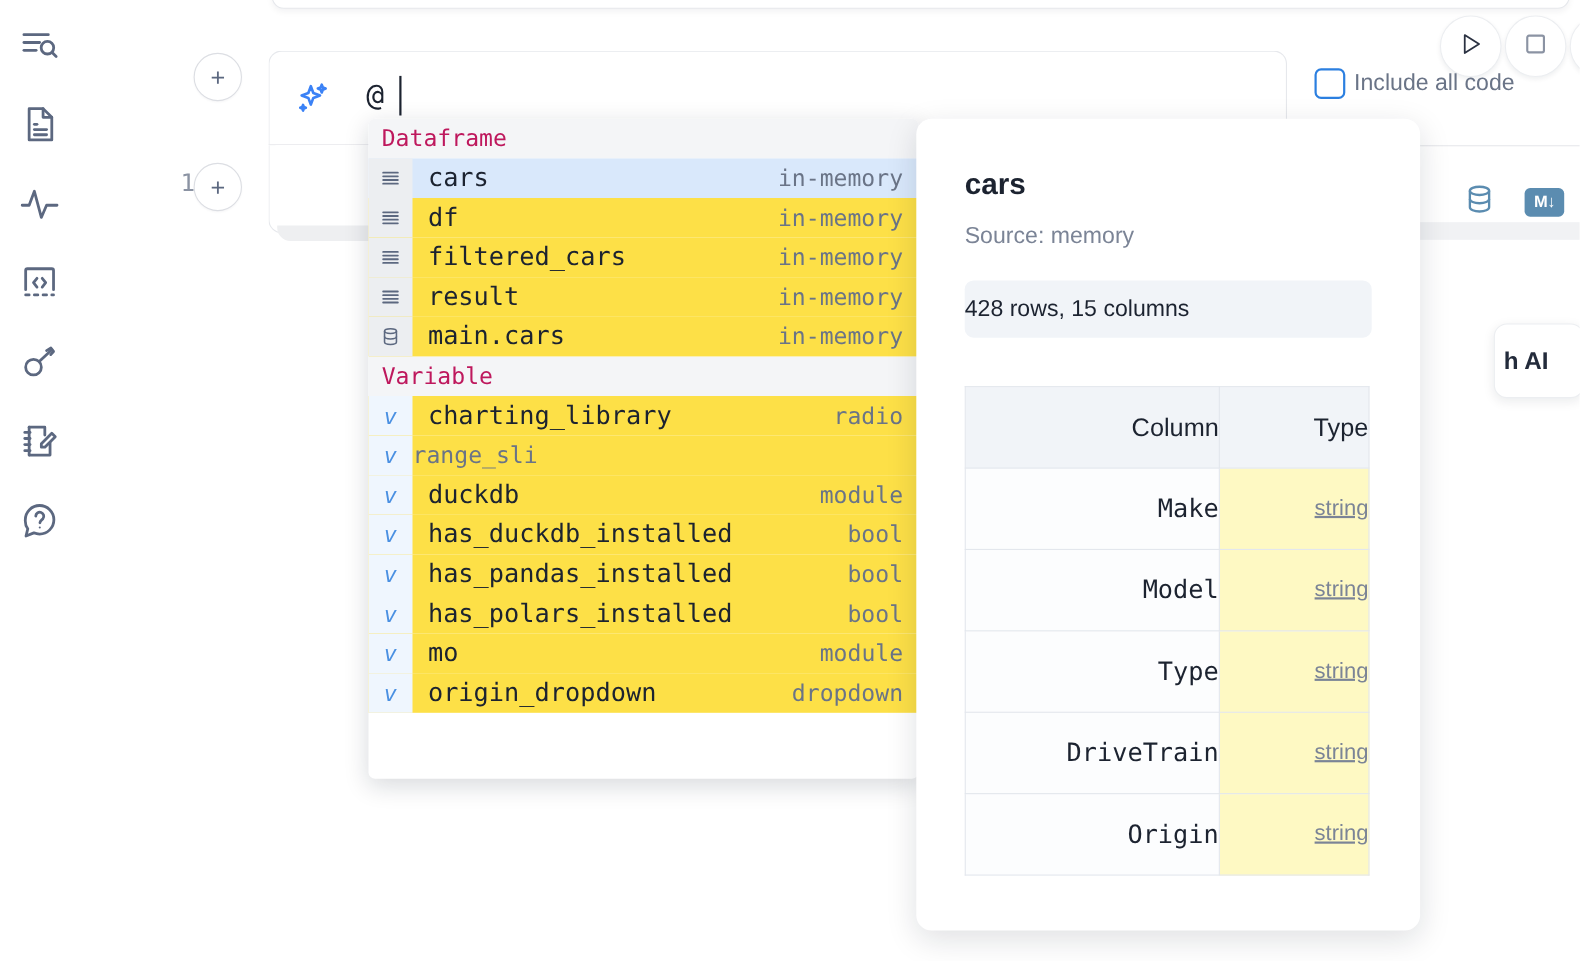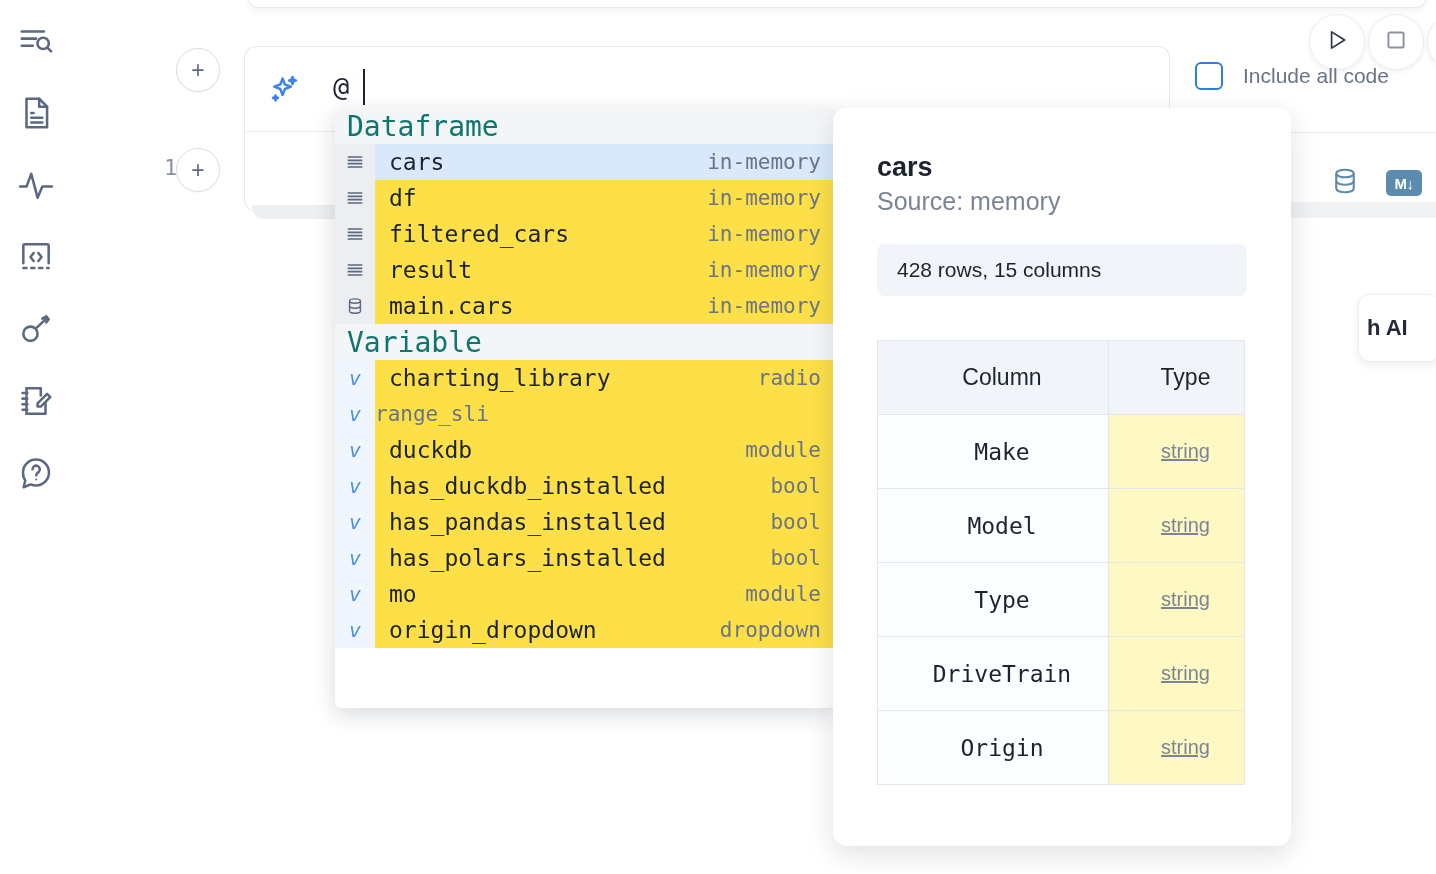--- a/index.html
+++ b/index.html
@@ -79,21 +79,21 @@
     background: #ffffff; border: 1px solid #eceef1;
     display: flex; align-items: center; justify-content: center; cursor: pointer;
     box-shadow: 0 2px 5px rgba(15,23,42,0.07);
   }
   .run-btn { left: 1237px; }
   .stop-btn { left: 1296px; }
   .extra-btn { left: 1355px; }
 
   .include-row {
     position: absolute; left: 1123px; top: 62px;
-    display: flex; align-items: center; gap: 20px;
+    display: flex; align-items: center; gap: 8px;
   }
   .chk {
     width: 28px; height: 28px; border: 2px solid #2b7fe0; border-radius: 6px;
     background: #ffffff; cursor: pointer;
   }
   .include-label { font-size: 21px; color: #6a7487; white-space: nowrap; }
 
   .toolbar-icons {
     position: absolute; left: 1258px; top: 166px; display: flex; align-items: center; gap: 26px;
   }
@@ -121,22 +121,22 @@
 
   
   .ac {
     position: absolute; left: 335px; top: 108px; width: 500px; height: 600px;
     background: #ffffff; border-radius: 6px;
     box-shadow: 0 6px 22px rgba(15,23,42,0.16);
     overflow: hidden;
     font-family: "DejaVu Sans Mono", monospace;
   }
   .ac-group {
-    height: 36px; background: #f4f5f7; color: #0f766e;
-    font-size: 28px; display: flex; align-items: center; padding-left: 12px;
+    height: 36px; background: #f4f5f7; color: #be185d;
+    font-size: 21px; display: flex; align-items: center; padding-left: 12px;
   }
   .ac-item {
     height: 36px; display: flex; align-items: center; background: #fde047;
     cursor: pointer; position: relative;
   }
   .ac-item.sel { background: #d9e8fb; }
   .ac-gutter {
     width: 40px; height: 36px; flex: 0 0 40px; background: #eceef1;
     display: flex; align-items: center; justify-content: center; color: #5c6880;
   }
@@ -150,29 +150,29 @@
   }
 
   
   .preview {
     position: absolute; left: 833px; top: 108px; width: 458px; height: 738px;
     background: #ffffff; border-radius: 14px;
     box-shadow: 0 8px 28px rgba(15,23,42,0.13);
     overflow: hidden; padding: 44px 44px 0 44px;
   }
   .pv-title { font-size: 27px; font-weight: bold; color: #1c2330; }
-  .pv-source { font-size: 25px; color: #7b8496; margin-top: 4px; }
+  .pv-source { font-size: 21px; color: #7b8496; margin-top: 20px; }
   .pv-shape {
     margin-top: 28px; height: 52px; background: #f1f4f8; border-radius: 8px;
-    display: flex; align-items: center; padding-left: 20px;
+    display: flex; align-items: center; 
     font-size: 21px; color: #1c2330;
   }
   .pv-table { margin-top: 44px; width: 368px; border-collapse: collapse; }
   .pv-table th, .pv-table td {
-    border: 1px solid #e3e7ed; text-align: center; height: 74px; padding-left: 18px;
+    border: 1px solid #e3e7ed; text-align: right; height: 74px; padding-left: 18px;
   }
   .pv-table th { background: #f1f4f8; font-size: 23px; font-weight: normal; color: #1c2330; }
   .pv-table td.colname { font-family: "DejaVu Sans Mono", monospace; font-size: 23px; color: #1c2330; background: #fcfdfe; }
   .pv-table td.coltype { font-size: 20px; color: #7b8496; background: #fef9c3; width: 136px; text-decoration: underline; }
 </style>
 </head>
 <body>
 
 <div class="root">
 

